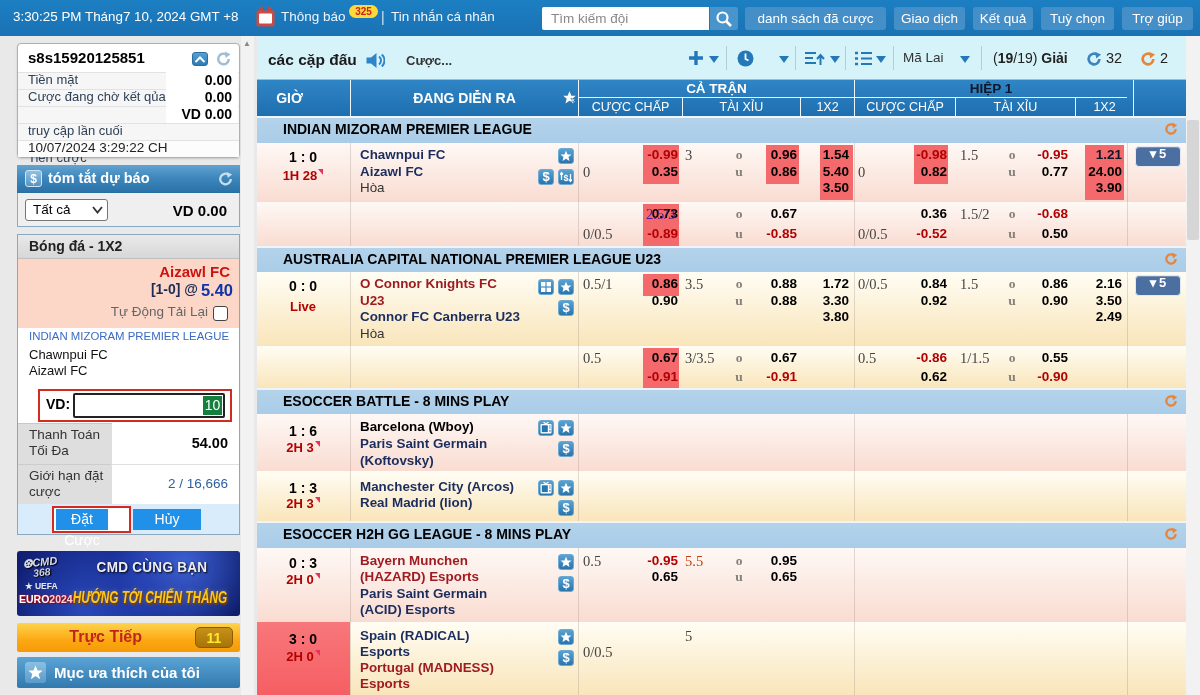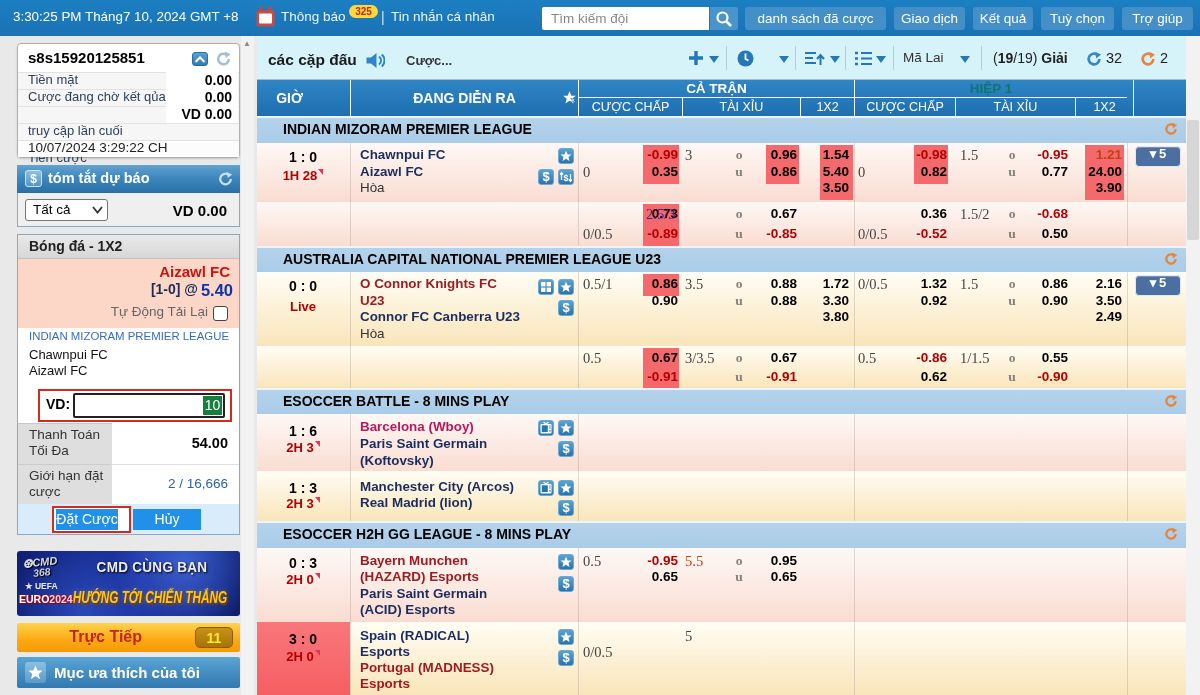--- a/index.html
+++ b/index.html
@@ -84,21 +84,21 @@
 <div style="position:absolute;left:29px;top:427px;height:18px;line-height:18px;font:400 13.5px 'Liberation Sans', sans-serif;color:#333;white-space:nowrap;">Thanh Toán</div>
 <div style="position:absolute;left:29px;top:443px;height:18px;line-height:18px;font:400 13.5px 'Liberation Sans', sans-serif;color:#333;white-space:nowrap;">Tối Đa</div>
 <div style="position:absolute;left:148px;width:80px;text-align:right;top:435px;height:18px;line-height:18px;font:700 14.5px 'Liberation Sans', sans-serif;color:#000;white-space:nowrap;">54.00</div>
 <div style="position:absolute;left:18px;top:464px;width:94px;height:40px;background:#dedede;border-top:1px solid #cccccc;"></div>
 <div style="position:absolute;left:111px;top:464px;width:128px;height:40px;border-top:1px solid #e0e0e0;"></div>
 <div style="position:absolute;left:29px;top:468px;height:18px;line-height:18px;font:400 13.5px 'Liberation Sans', sans-serif;color:#333;white-space:nowrap;">Giới hạn đặt</div>
 <div style="position:absolute;left:29px;top:484px;height:18px;line-height:18px;font:400 13.5px 'Liberation Sans', sans-serif;color:#333;white-space:nowrap;">cược</div>
 <div style="position:absolute;left:138px;width:90px;text-align:right;top:476px;height:18px;line-height:18px;font:400 13.5px 'Liberation Sans', sans-serif;color:#2d5fa6;white-space:nowrap;">2 / 16,666</div>
 <div style="position:absolute;left:18px;top:504px;width:221px;height:30px;background:#d9ecfb;"></div>
 <div style="position:absolute;left:52px;top:506px;width:79px;height:27px;border:2px solid #d42a20;background:#fff;"></div>
-<div style="position:absolute;left:56px;top:509px;width:62px;height:21px;background:#2090e8;text-align:center;font:400 14px 'Liberation Sans', sans-serif;color:#fff;line-height:21px;">Đặt Cược</div>
+<div style="position:absolute;left:56px;top:509px;width:52px;height:21px;background:#2090e8;text-align:center;font:400 14px 'Liberation Sans', sans-serif;color:#fff;line-height:21px;">Đặt Cược</div>
 <div style="position:absolute;left:133px;top:509px;width:68px;height:21px;background:#2090e8;text-align:center;font:400 14px 'Liberation Sans', sans-serif;color:#fff;line-height:21px;">Hủy</div>
 <div style="position:absolute;left:17px;top:551px;width:223px;height:65px;border-radius:3px;background:radial-gradient(circle at 75% 20%,#3c5fd0 0%,rgba(60,95,208,0) 40%),radial-gradient(circle at 30% 90%,#2948b8 0%,rgba(41,72,184,0) 45%),linear-gradient(100deg,#101f72,#1b32a2 55%,#0e1e6a);overflow:hidden;">
     <div style="position:absolute;left:50px;top:8px;width:170px;text-align:center;font:700 13.5px 'Liberation Sans',sans-serif;color:#ececf2;letter-spacing:.3px;text-shadow:1px 1px 2px #000;transform:scaleY(1.15);">CMD CÙNG BẠN</div>
     <div style="position:absolute;left:42px;top:40px;width:182px;text-align:center;font:italic 700 11.8px 'Liberation Sans',sans-serif;color:#ffc814;letter-spacing:0;text-shadow:1px 1px 1px #7a3c00,0 0 4px rgba(255,200,20,.4);transform:scaleY(1.35);white-space:nowrap;">HƯỚNG TỚI CHIẾN THẮNG</div>
     <div style="position:absolute;left:6px;top:5px;font:italic 700 11px 'Liberation Sans',sans-serif;color:#d8dce8;text-shadow:1px 1px 1px #000;transform:rotate(-6deg);">⚽︎CMD</div>
     <div style="position:absolute;left:16px;top:15px;font:italic 700 10.5px 'Liberation Sans',sans-serif;color:#c8cede;text-shadow:1px 1px 1px #000;transform:rotate(-6deg);">368</div>
     <div style="position:absolute;left:8px;top:30px;font:700 8.5px 'Liberation Sans',sans-serif;color:#e8e8e8;">★ UEFA</div>
     <div style="position:absolute;left:2px;top:42px;font:700 10.5px 'Liberation Sans',sans-serif;color:#fff;text-shadow:0 0 2px #d00,1px 1px 1px #800;">EURO<span style="color:#ffd2d2">2024</span></div>
   </div>
 <div style="position:absolute;left:17px;top:623px;width:223px;height:29px;background:linear-gradient(#ffd34d,#fba812 60%,#f69a06);border-radius:2px;"></div>
@@ -168,21 +168,21 @@
 <div style="position:absolute;left:1160px;top:50px;height:18px;line-height:18px;font:400 14.5px 'Liberation Sans', sans-serif;color:#222;white-space:nowrap;">2</div>
 <div style="position:absolute;left:257px;top:80px;width:929px;height:36px;background:linear-gradient(#2f85c5,#1e6fb0);"></div>
 <div style="position:absolute;left:243px;top:80px;width:93px;height:36px;text-align:center;font:700 14px 'Liberation Sans', sans-serif;color:#fff;line-height:36px;">GIỜ</div>
 <div style="position:absolute;left:350px;top:80px;width:228px;height:36px;border-left:1px solid #eef6fc;text-align:center;font:700 14px 'Liberation Sans', sans-serif;color:#fff;line-height:36px;">ĐANG DIỄN RA</div>
 <svg style="position:absolute;left:562px;top:90px" width="15" height="15" viewBox="0 0 24 24">
     <path d="M12 2 L15 9 L22 9.3 L16.5 14 L18.5 21.5 L12 17 L5.5 21.5 L7.5 14 L2 9.3 L9 9 Z" fill="#fff"></path>
     <path d="M14 13 L21 20 M21 13 L14 20" stroke="#1a6dae" stroke-width="2"></path>
     <path d="M15 14 L20 19 M20 14 L15 19" stroke="#fff" stroke-width="1.4"></path>
   </svg>
 <div style="position:absolute;left:578px;top:80px;width:276px;height:18px;border-left:1px solid #eef6fc;text-align:center;font:700 13.5px 'Liberation Sans', sans-serif;color:#fff;line-height:18px;">CẢ TRẬN</div>
-<div style="position:absolute;left:854px;top:80px;width:273px;height:20px;border-left:1px solid #eef6fc;text-align:center;font:700 13.5px 'Liberation Sans', sans-serif;color:#0f766e;line-height:18px;">HIỆP 1</div>
+<div style="position:absolute;left:854px;top:80px;width:273px;height:20px;border-left:1px solid #eef6fc;text-align:center;font:700 13.5px 'Liberation Sans', sans-serif;color:#0f172a;line-height:18px;">HIỆP 1</div>
 <div style="position:absolute;left:1133px;top:80px;width:53px;height:36px;border-left:1px solid #eef6fc;"></div>
 <div style="position:absolute;left:578px;top:98px;width:104px;height:18px;border-left:1px solid #eef6fc;text-align:center;font:400 12.5px 'Liberation Sans', sans-serif;color:#fff;line-height:18px;">CƯỢC CHẤP</div>
 <div style="position:absolute;left:682px;top:98px;width:118px;height:18px;border-left:1px solid #eef6fc;text-align:center;font:400 12.5px 'Liberation Sans', sans-serif;color:#fff;line-height:18px;">TÀI XỈU</div>
 <div style="position:absolute;left:800px;top:98px;width:54px;height:18px;border-left:1px solid #eef6fc;text-align:center;font:400 12.5px 'Liberation Sans', sans-serif;color:#fff;line-height:18px;">1X2</div>
 <div style="position:absolute;left:854px;top:98px;width:101px;height:18px;border-left:1px solid #eef6fc;text-align:center;font:400 12.5px 'Liberation Sans', sans-serif;color:#fff;line-height:18px;">CƯỢC CHẤP</div>
 <div style="position:absolute;left:955px;top:98px;width:120px;height:18px;border-left:1px solid #eef6fc;text-align:center;font:400 12.5px 'Liberation Sans', sans-serif;color:#fff;line-height:18px;">TÀI XỈU</div>
 <div style="position:absolute;left:1075px;top:98px;width:58px;height:18px;border-left:1px solid #eef6fc;text-align:center;font:400 12.5px 'Liberation Sans', sans-serif;color:#fff;line-height:18px;">1X2</div>
 <div style="position:absolute;left:578px;top:97px;width:549px;height:1px;background:#eef6fc;"></div>
 <div style="position:absolute;left:257px;top:116px;width:929px;height:27px;background:linear-gradient(#b4d3eb,#a9cce8);border-top:2px solid #eef4fa;"></div>
 <div style="position:absolute;left:283px;top:121px;height:18px;line-height:18px;font:700 14px 'Liberation Sans', sans-serif;color:#000;white-space:nowrap;">INDIAN MIZORAM PREMIER LEAGUE</div>
@@ -229,21 +229,21 @@
 <div style="position:absolute;left:779px;width:70px;text-align:right;top:163.5px;height:18px;line-height:18px;font:700 13.5px 'Liberation Sans', sans-serif;color:#000;white-space:nowrap;">5.40</div>
 <div style="position:absolute;left:779px;width:70px;text-align:right;top:179.5px;height:18px;line-height:18px;font:700 13.5px 'Liberation Sans', sans-serif;color:#000;white-space:nowrap;">3.50</div>
 <div style="position:absolute;left:858px;top:163.5px;height:18px;line-height:18px;font:400 14.5px 'Liberation Serif', serif;color:#444;white-space:nowrap;">0</div>
 <div style="position:absolute;left:877px;width:70px;text-align:right;top:147px;height:18px;line-height:18px;font:700 13.5px 'Liberation Sans', sans-serif;color:#b30000;white-space:nowrap;">-0.98</div>
 <div style="position:absolute;left:877px;width:70px;text-align:right;top:163.5px;height:18px;line-height:18px;font:700 13.5px 'Liberation Sans', sans-serif;color:#000;white-space:nowrap;">0.82</div>
 <div style="position:absolute;left:960px;top:147px;height:18px;line-height:18px;font:400 14.5px 'Liberation Serif', serif;color:#444;white-space:nowrap;">1.5</div>
 <div style="position:absolute;left:1005px;width:14px;text-align:center;top:147px;height:18px;line-height:18px;font:700 13.5px 'Liberation Serif', serif;color:#85807a;white-space:nowrap;">o</div>
 <div style="position:absolute;left:1005px;width:14px;text-align:center;top:163.5px;height:18px;line-height:18px;font:700 13.5px 'Liberation Serif', serif;color:#85807a;white-space:nowrap;">u</div>
 <div style="position:absolute;left:998px;width:70px;text-align:right;top:147px;height:18px;line-height:18px;font:700 13.5px 'Liberation Sans', sans-serif;color:#b30000;white-space:nowrap;">-0.95</div>
 <div style="position:absolute;left:998px;width:70px;text-align:right;top:163.5px;height:18px;line-height:18px;font:700 13.5px 'Liberation Sans', sans-serif;color:#000;white-space:nowrap;">0.77</div>
-<div style="position:absolute;left:1052px;width:70px;text-align:right;top:147px;height:18px;line-height:18px;font:700 13.5px 'Liberation Sans', sans-serif;color:#c2410c;white-space:nowrap;">1.21</div>
+<div style="position:absolute;left:1052px;width:70px;text-align:right;top:147px;height:18px;line-height:18px;font:700 13.5px 'Liberation Sans', sans-serif;color:#0f172a;white-space:nowrap;">1.21</div>
 <div style="position:absolute;left:1052px;width:70px;text-align:right;top:163.5px;height:18px;line-height:18px;font:700 13.5px 'Liberation Sans', sans-serif;color:#000;white-space:nowrap;">24.00</div>
 <div style="position:absolute;left:1052px;width:70px;text-align:right;top:179.5px;height:18px;line-height:18px;font:700 13.5px 'Liberation Sans', sans-serif;color:#000;white-space:nowrap;">3.90</div>
 <div style="position:absolute;left:1135px;top:145.5px;width:46px;height:21px;background:#4a6fa0;border:1px solid #e2e9f2;border-radius:4px;box-shadow:inset 0 1px 0 rgba(255,255,255,.25);"></div>
 <div style="position:absolute;left:1135px;top:145.5px;width:46px;text-align:center;height:21px;line-height:21px;font:700 13px 'Liberation Sans', sans-serif;color:#fff;">▾ 5</div>
 <div style="position:absolute;left:257px;top:202px;width:929px;height:44px;background:linear-gradient(#fef8f5,#f9dcd1);"></div>
 <div style="position:absolute;left:350px;top:202px;width:1px;height:44px;background:rgba(160,140,130,.3);"></div>
 <div style="position:absolute;left:578px;top:202px;width:1px;height:44px;background:rgba(160,140,130,.3);"></div>
 <div style="position:absolute;left:854px;top:202px;width:1px;height:44px;background:rgba(160,140,130,.3);"></div>
 <div style="position:absolute;left:1127px;top:202px;width:1px;height:44px;background:rgba(160,140,130,.3);"></div>
 <div style="position:absolute;left:643px;top:203.5px;width:36px;height:42.5px;background:#f4696c;"></div>
@@ -301,21 +301,21 @@
 <div style="position:absolute;left:608px;width:70px;text-align:right;top:292.5px;height:18px;line-height:18px;font:700 13.5px 'Liberation Sans', sans-serif;color:#000;white-space:nowrap;">0.90</div>
 <div style="position:absolute;left:685px;top:276px;height:18px;line-height:18px;font:400 14.5px 'Liberation Serif', serif;color:#444;white-space:nowrap;">3.5</div>
 <div style="position:absolute;left:732px;width:14px;text-align:center;top:276px;height:18px;line-height:18px;font:700 13.5px 'Liberation Serif', serif;color:#85807a;white-space:nowrap;">o</div>
 <div style="position:absolute;left:732px;width:14px;text-align:center;top:292.5px;height:18px;line-height:18px;font:700 13.5px 'Liberation Serif', serif;color:#85807a;white-space:nowrap;">u</div>
 <div style="position:absolute;left:727px;width:70px;text-align:right;top:276px;height:18px;line-height:18px;font:700 13.5px 'Liberation Sans', sans-serif;color:#000;white-space:nowrap;">0.88</div>
 <div style="position:absolute;left:727px;width:70px;text-align:right;top:292.5px;height:18px;line-height:18px;font:700 13.5px 'Liberation Sans', sans-serif;color:#000;white-space:nowrap;">0.88</div>
 <div style="position:absolute;left:779px;width:70px;text-align:right;top:276px;height:18px;line-height:18px;font:700 13.5px 'Liberation Sans', sans-serif;color:#000;white-space:nowrap;">1.72</div>
 <div style="position:absolute;left:779px;width:70px;text-align:right;top:292.5px;height:18px;line-height:18px;font:700 13.5px 'Liberation Sans', sans-serif;color:#000;white-space:nowrap;">3.30</div>
 <div style="position:absolute;left:779px;width:70px;text-align:right;top:309px;height:18px;line-height:18px;font:700 13.5px 'Liberation Sans', sans-serif;color:#000;white-space:nowrap;">3.80</div>
 <div style="position:absolute;left:858px;top:276px;height:18px;line-height:18px;font:400 14.5px 'Liberation Serif', serif;color:#444;white-space:nowrap;">0/0.5</div>
-<div style="position:absolute;left:877px;width:70px;text-align:right;top:276px;height:18px;line-height:18px;font:700 13.5px 'Liberation Sans', sans-serif;color:#000;white-space:nowrap;">1.32</div>
+<div style="position:absolute;left:877px;width:70px;text-align:right;top:276px;height:18px;line-height:18px;font:700 13.5px 'Liberation Sans', sans-serif;color:#000;white-space:nowrap;">0.84</div>
 <div style="position:absolute;left:877px;width:70px;text-align:right;top:292.5px;height:18px;line-height:18px;font:700 13.5px 'Liberation Sans', sans-serif;color:#000;white-space:nowrap;">0.92</div>
 <div style="position:absolute;left:960px;top:276px;height:18px;line-height:18px;font:400 14.5px 'Liberation Serif', serif;color:#444;white-space:nowrap;">1.5</div>
 <div style="position:absolute;left:1005px;width:14px;text-align:center;top:276px;height:18px;line-height:18px;font:700 13.5px 'Liberation Serif', serif;color:#85807a;white-space:nowrap;">o</div>
 <div style="position:absolute;left:1005px;width:14px;text-align:center;top:292.5px;height:18px;line-height:18px;font:700 13.5px 'Liberation Serif', serif;color:#85807a;white-space:nowrap;">u</div>
 <div style="position:absolute;left:998px;width:70px;text-align:right;top:276px;height:18px;line-height:18px;font:700 13.5px 'Liberation Sans', sans-serif;color:#000;white-space:nowrap;">0.86</div>
 <div style="position:absolute;left:998px;width:70px;text-align:right;top:292.5px;height:18px;line-height:18px;font:700 13.5px 'Liberation Sans', sans-serif;color:#000;white-space:nowrap;">0.90</div>
 <div style="position:absolute;left:1052px;width:70px;text-align:right;top:276px;height:18px;line-height:18px;font:700 13.5px 'Liberation Sans', sans-serif;color:#000;white-space:nowrap;">2.16</div>
 <div style="position:absolute;left:1052px;width:70px;text-align:right;top:292.5px;height:18px;line-height:18px;font:700 13.5px 'Liberation Sans', sans-serif;color:#000;white-space:nowrap;">3.50</div>
 <div style="position:absolute;left:1052px;width:70px;text-align:right;top:309px;height:18px;line-height:18px;font:700 13.5px 'Liberation Sans', sans-serif;color:#000;white-space:nowrap;">2.49</div>
 <div style="position:absolute;left:1135px;top:274.5px;width:46px;height:21px;background:#4a6fa0;border:1px solid #e2e9f2;border-radius:4px;box-shadow:inset 0 1px 0 rgba(255,255,255,.25);"></div>
@@ -348,21 +348,21 @@
     <path d="M14.5 9 a6 6 0 1 1 -2 -4.5" stroke="#e8853c" stroke-width="3" fill="none"></path>
     <path d="M10 1 L16.5 4 L11 8.5 Z" fill="#e8853c"></path>
   </svg>
 <div style="position:absolute;left:257px;top:414px;width:929px;height:57px;background:linear-gradient(#fef8f5,#f9dcd1);"></div>
 <div style="position:absolute;left:350px;top:414px;width:1px;height:57px;background:rgba(160,140,130,.3);"></div>
 <div style="position:absolute;left:578px;top:414px;width:1px;height:57px;background:rgba(160,140,130,.3);"></div>
 <div style="position:absolute;left:854px;top:414px;width:1px;height:57px;background:rgba(160,140,130,.3);"></div>
 <div style="position:absolute;left:1127px;top:414px;width:1px;height:57px;background:rgba(160,140,130,.3);"></div>
 <div style="position:absolute;left:263px;width:80px;text-align:center;top:422.5px;height:18px;line-height:18px;font:700 14px 'Liberation Sans', sans-serif;color:#000;white-space:nowrap;">1 : 6</div>
 <div style="position:absolute;left:263px;width:80px;text-align:center;top:439.5px;height:18px;line-height:18px;font:700 13px 'Liberation Sans', sans-serif;color:#b30000;white-space:nowrap;">2H 3<span style="display:inline-block;width:0;height:0;border-left:5px solid transparent;border-top:6px solid #e8315e;margin-left:1px;vertical-align:5px;"></span></div>
-<div style="position:absolute;left:360px;top:419px;height:18px;line-height:18px;font:700 13.4px 'Liberation Sans', sans-serif;color:#be185d;white-space:nowrap;">Barcelona (Wboy)</div>
+<div style="position:absolute;left:360px;top:419px;height:18px;line-height:18px;font:700 13.4px 'Liberation Sans', sans-serif;color:#000000;white-space:nowrap;">Barcelona (Wboy)</div>
 <div style="position:absolute;left:360px;top:436px;height:18px;line-height:18px;font:700 13.4px 'Liberation Sans', sans-serif;color:#1b2d5e;white-space:nowrap;">Paris Saint Germain</div>
 <div style="position:absolute;left:360px;top:452.5px;height:18px;line-height:18px;font:700 13.4px 'Liberation Sans', sans-serif;color:#1b2d5e;white-space:nowrap;">(Koftovsky)</div>
 <div style="position:absolute;left:538px;top:420px;width:16px;height:16px;background:linear-gradient(#5ba2d2,#2a74ac);border:1px solid #6aaad4;border-radius:3px;"></div>
 <svg style="position:absolute;left:540px;top:422px" width="12" height="12" viewBox="0 0 12 12">
     <path d="M3.5 0 L6 2 L8.5 0" stroke="#fff" stroke-width="1.2" fill="none"></path>
     <rect x="0.5" y="2" width="11" height="9.5" rx="1" fill="#fff"></rect>
     <rect x="1.8" y="3.3" width="6" height="6.8" fill="#2576ae"></rect>
     <path d="M9.2 4 L10.6 4 M9.2 6 L10.6 6" stroke="#2576ae" stroke-width="1"></path>
     <rect x="9.2" y="8.2" width="1.4" height="1.4" fill="#2576ae"></rect>
   </svg>

